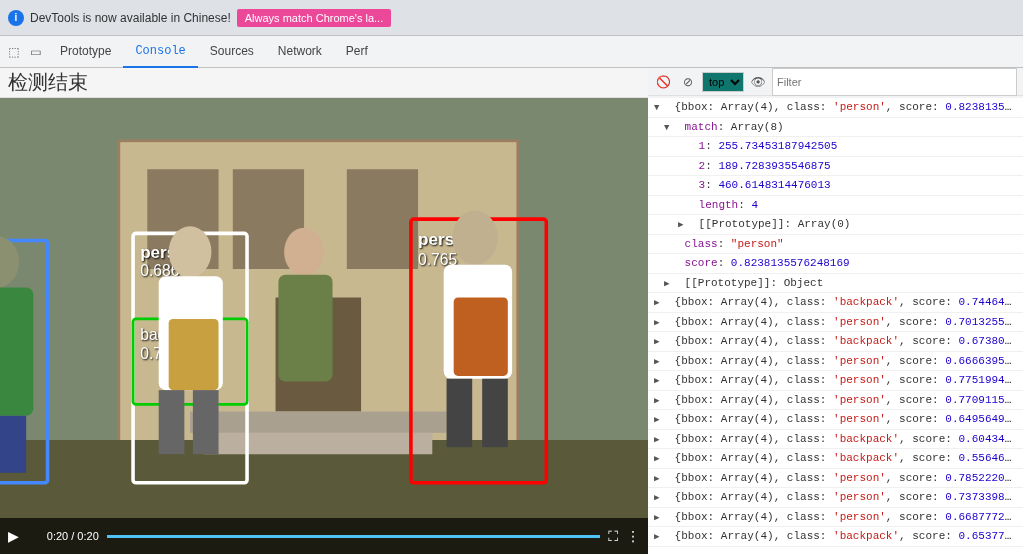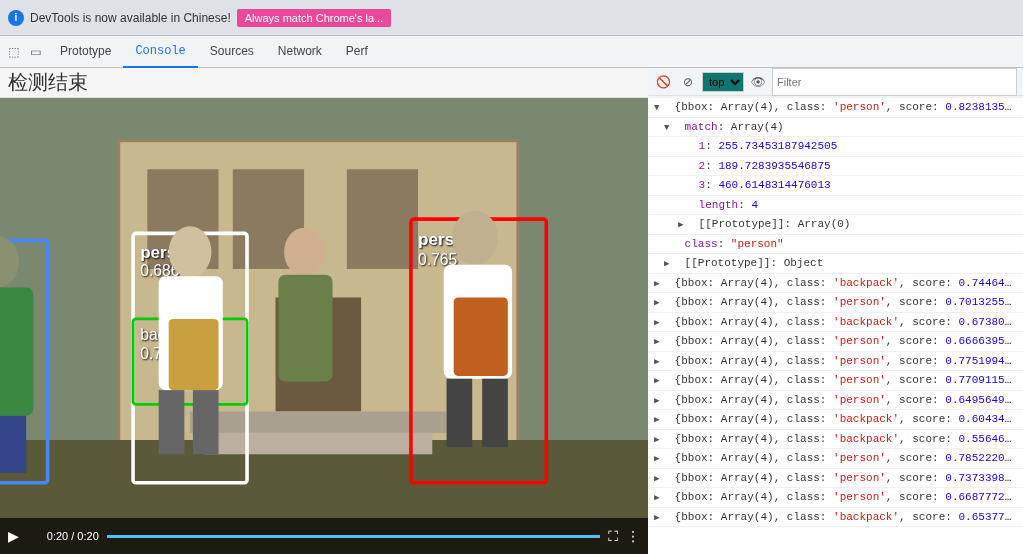--- a/index.html
+++ b/index.html
@@ -347,21 +347,21 @@
 
   <div class="right-panel">
 
     <div class="console-line">
       <span class="expand-arrow down"></span>
       <span class="val-obj">{bbox: Array(4), class: </span><span class="val-str">'person'</span><span class="val-obj">, score: </span><span class="val-num">0.82381355...</span>
     </div>
 
     <div class="console-line indent1">
       <span class="expand-arrow down"></span>
-      <span class="key">match</span><span class="val-obj">: Array(4)</span>
+      <span class="key">match</span><span class="val-obj">: Array(8)</span>
     </div>
 
     <div class="console-line indent2">
       <span class="expand-arrow none"></span>
       <span class="key">1</span><span class="val-obj">: </span><span class="val-num">255.73453187942505</span>
     </div>
     <div class="console-line indent2">
       <span class="expand-arrow none"></span>
       <span class="key">2</span><span class="val-obj">: </span><span class="val-num">189.7283935546875</span>
     </div>
@@ -376,20 +376,24 @@
     <div class="console-line indent2">
       <span class="expand-arrow right"></span>
       <span class="val-obj">[[Prototype]]: Array(0)</span>
     </div>
 
     <div class="console-line indent1">
       <span class="expand-arrow none"></span>
       <span class="key">class</span><span class="val-obj">: </span><span class="val-str">"person"</span>
     </div>
 
+    <div class="console-line indent1">
+      <span class="expand-arrow none"></span>
+      <span class="key">score</span><span class="val-obj">: </span><span class="val-num">0.8238135576248169</span>
+    </div>
 
     <div class="console-line indent1">
       <span class="expand-arrow right"></span>
       <span class="val-obj">[[Prototype]]: Object</span>
     </div>
 
     <div class="console-line">
       <span class="expand-arrow right"></span>
       <span class="val-obj">{bbox: Array(4), class: </span><span class="val-str">'backpack'</span><span class="val-obj">, score: </span><span class="val-num">0.744646...</span>
     </div>

